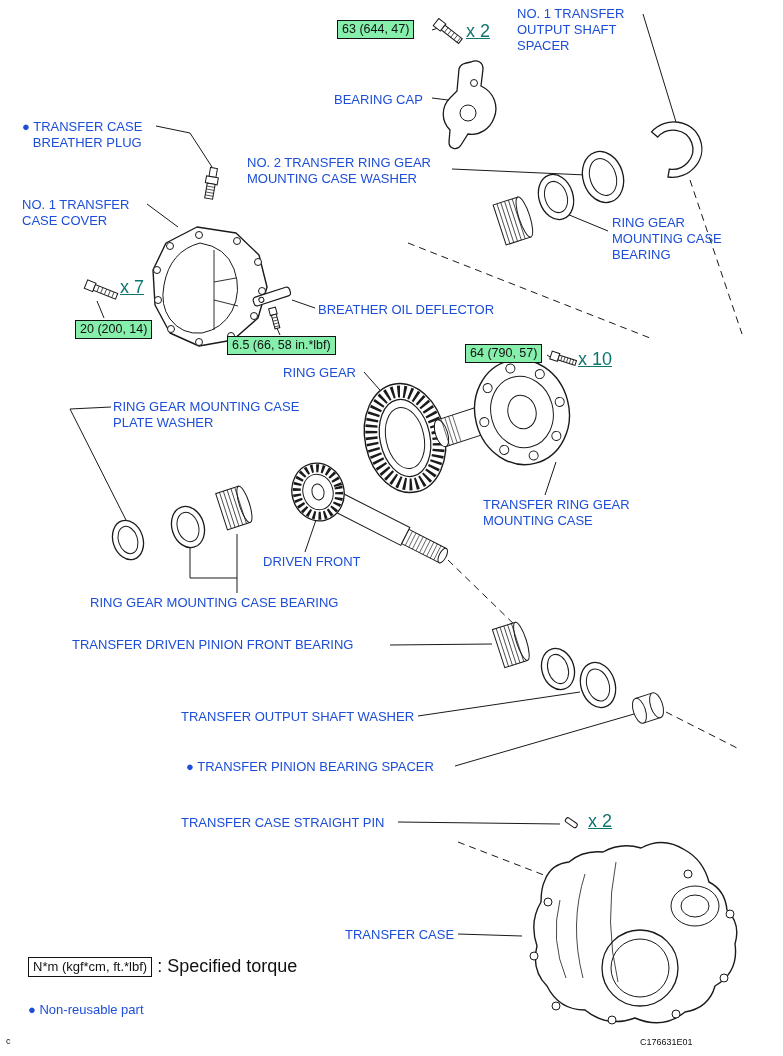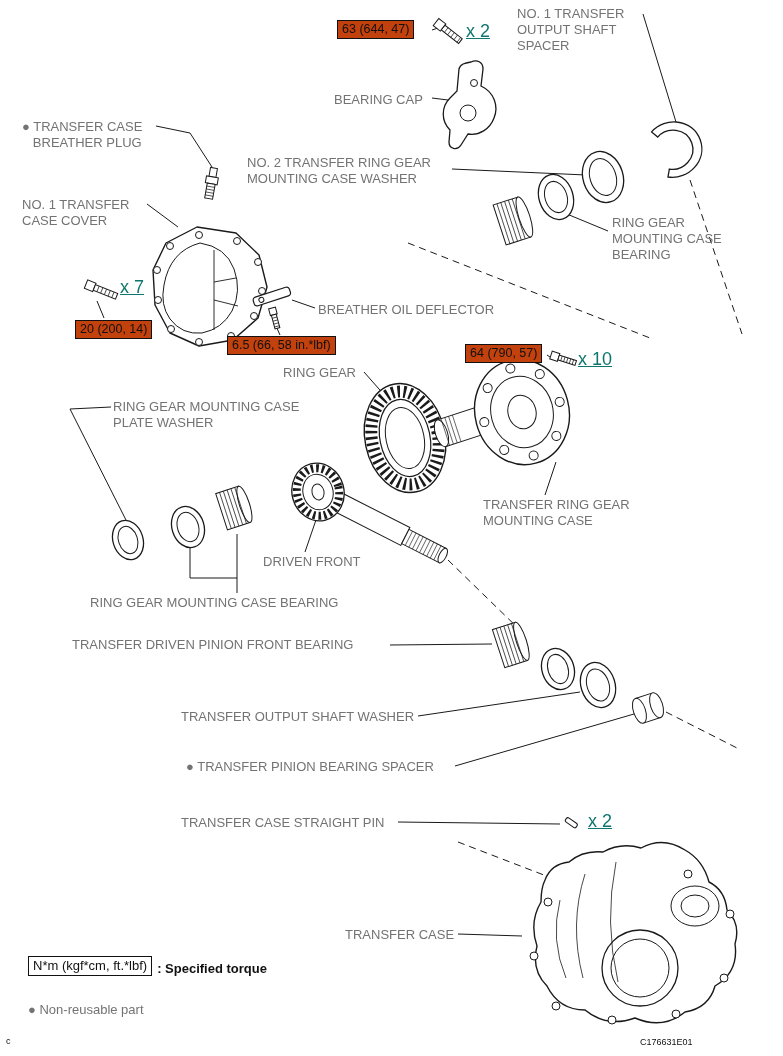--- a/index.html
+++ b/index.html
@@ -1,25 +1,25 @@
 <!DOCTYPE html>
 <html><head>
 <meta charset="utf-8">
 <style>
   * { margin:0; padding:0; box-sizing:border-box; }
   html,body { background:#ffffff; }
   body { font-family:"Liberation Sans", sans-serif; color:#111; }
   .page { position:relative; width:783px; height:1056px; background:#fff; overflow:hidden; }
   svg.art { position:absolute; left:0; top:0; }
-  .lbl { position:absolute; font-size:13px; line-height:16px; white-space:pre; color:#737373; }
+  .lbl { position:absolute; font-size:13px; line-height:16px; white-space:pre; color:#1d4ed8; }
   .qty { position:absolute; font-size:18px; line-height:15px; white-space:pre; color:#0f766e;text-decoration:underline; }
-  .torque-box { position:absolute; font-size:12.5px; line-height:15px; border:1.5px solid #111; padding:1px 4px; background:#c2410c; white-space:pre; }
-  .legend-row { position:absolute; display:flex; align-items:flex-end; gap:5px; }
+  .torque-box { position:absolute; font-size:12.5px; line-height:15px; border:1.5px solid #111; padding:1px 4px; background:#86efac; white-space:pre; }
+  .legend-row { position:absolute; display:flex; align-items:center; gap:5px; }
   .torque-box-inline { font-size:13px; line-height:16px; border:1.5px solid #111; padding:1px 4px; background:#fff; white-space:pre; }
-  .lbl-inline { font-size:13px; white-space:pre;font-weight:bold; }
+  .lbl-inline { font-size:18px; white-space:pre; }
   .micro { position:absolute; font-size:9px; color:#111; }
 </style>
 </head>
 <body>
 
 <div class="page">
 
   <svg class="art" width="783" height="1056" viewBox="0 0 783 1056">
 
     <g stroke="#1a1a1a" stroke-width="1" stroke-dasharray="7 5" fill="none">

